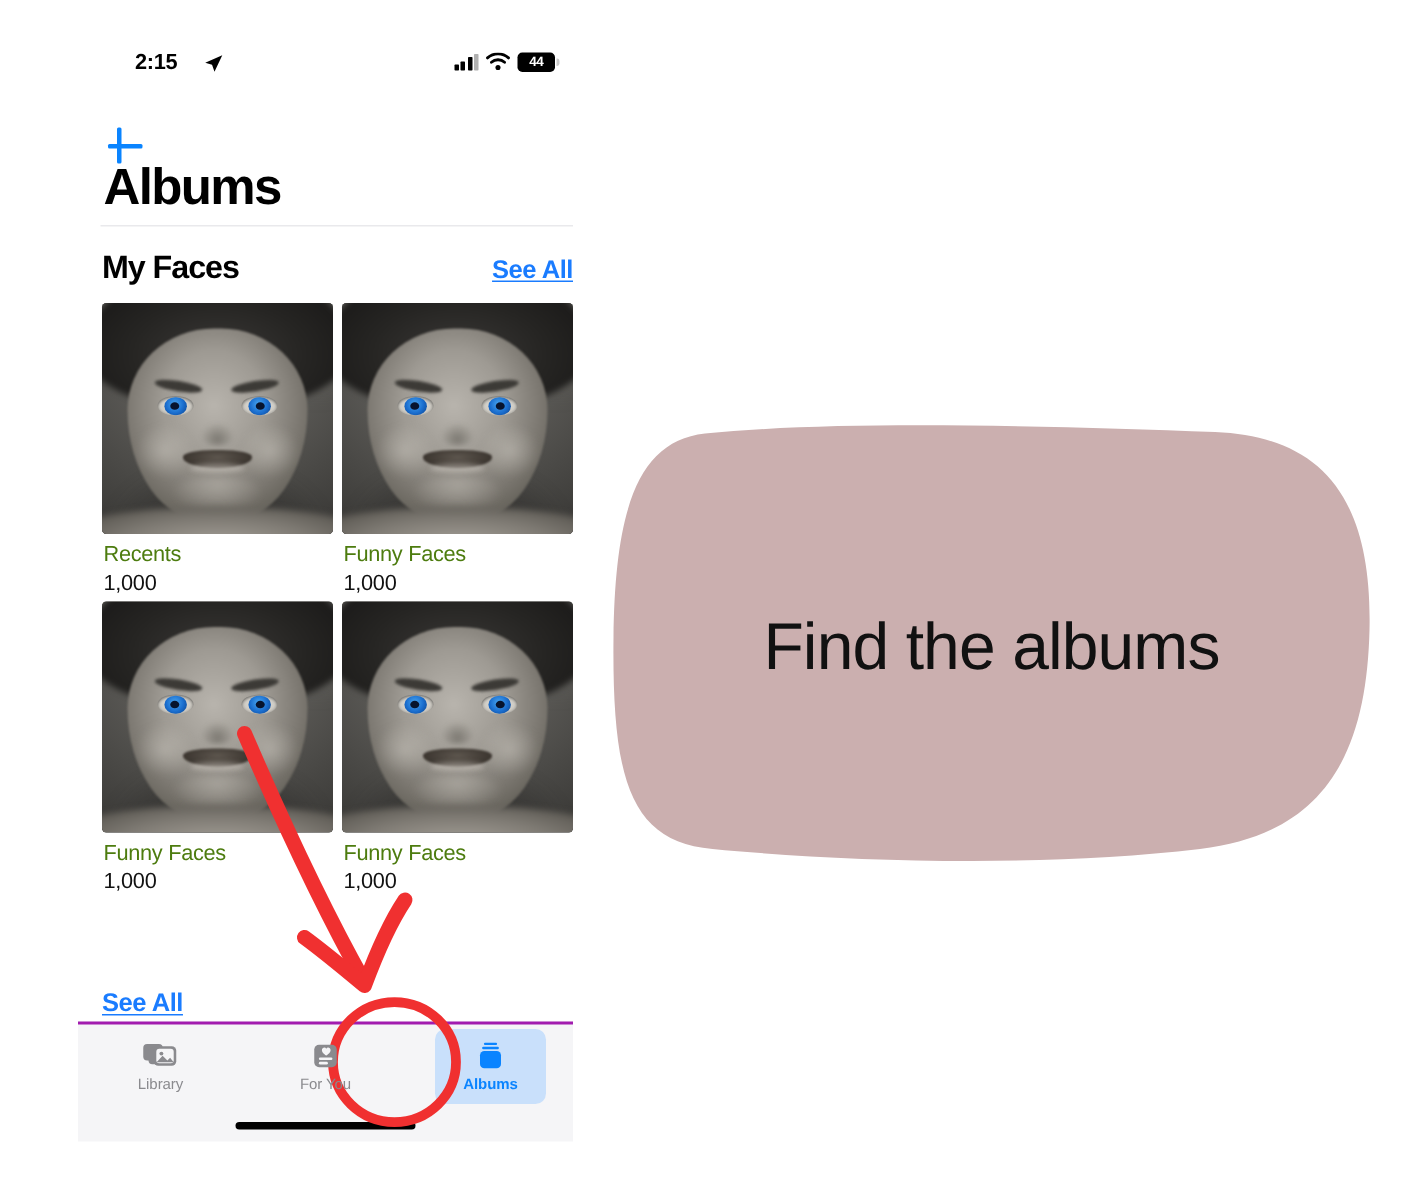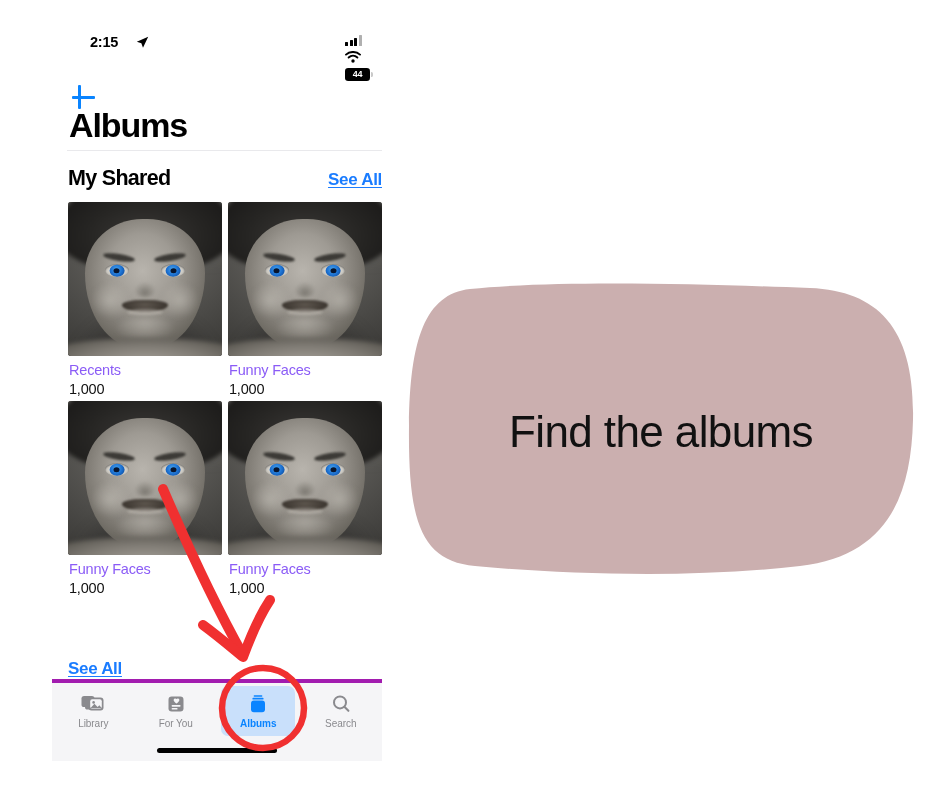--- a/index.html
+++ b/index.html
@@ -42,23 +42,22 @@
   }
   .status-loc {
     position: absolute;
     left: 72px; top: 10px;
     width: 13px; height: 13px;
   }
   .status-right {
     position: absolute;
     right: 24px; top: 9px;
     display: flex;
-    align-items: flex-start;
+    align-items: center;
     gap: 5px;
-    flex-direction: column;
   }
   .cell-bars { display: flex; align-items: flex-end; gap: 1.5px; height: 11px; }
   .cell-bars i { display:block; width: 3px; background: #000; border-radius: 0.5px; }
   .cell-bars i:nth-child(1){ height: 4px; }
   .cell-bars i:nth-child(2){ height: 6px; }
   .cell-bars i:nth-child(3){ height: 8.5px; }
   .cell-bars i:nth-child(4){ height: 11px; background: #b0b0b0; }
   .battery {
     position: relative;
     width: 25px; height: 12.5px;
@@ -144,21 +143,21 @@
   .thumb {
     width: 154px; height: 154px;
     border-radius: 3px;
     overflow: hidden;
     position: relative;
     background: #5a5a58;
     cursor: pointer;
   }
   .album-name {
     font-size: 14.5px;
-    color: #8b5cf6;
+    color: #4d7c0f;
     margin: 6px 0 0 1px;
     letter-spacing: -0.2px;
     white-space: nowrap;
   }
   .album-count {
     font-size: 14.5px;
     color: #111;
     margin: 3px 0 0 1px;
     letter-spacing: -0.2px;
   }
@@ -211,21 +210,21 @@
   .face .shoulder { position:absolute; left:-10%; bottom:-6%; width:120%; height:18%;
       background: radial-gradient(ellipse 60% 120% at 50% 100%, #a9a49c 0%, #7e7a73 60%, #58554f 100%);
       border-radius:50% 50% 0 0; filter: blur(2px); }
 
   
   .tabbar {
     position: absolute;
     left: 0; bottom: 0;
     width: 330px; height: 78px;
     background: #f5f5f7;
-    border-top: 4px solid #a21caf;
+    border-top: 2px solid #a21caf;
     margin-top: 46px;
   }
   .tabs { display: flex; height: 56px; }
   .tab {
     flex: 1;
     display: flex; flex-direction: column;
     align-items: center; justify-content: center;
     gap: 3px;
     cursor: pointer;
     position: relative;
@@ -309,21 +308,21 @@
 
   <div class="plus-btn">
     <span class="bar h"></span>
     <span class="bar v"></span>
   </div>
 
   <div class="big-title">Albums</div>
   <div class="hr"></div>
 
   <div class="section-head" id="myAlbumsHead">
-    <span class="section-title">My Shared</span>
+    <span class="section-title">My Faces</span>
     <span class="see-all">See All</span>
   </div>
 
   <div class="grid">
     <div class="album-row">
       <div class="album">
         <div class="thumb">
           <div class="face">
             <div class="bg-blur"></div>
               <div class="hair"></div>
@@ -476,31 +475,20 @@
             <svg width="26" height="22" viewBox="0 0 26 22">
               <rect x="8.6" y="2.2" width="8.8" height="1.5" rx="0.75" fill="#0a84ff"></rect>
               <rect x="7.4" y="4.8" width="11.2" height="1.7" rx="0.85" fill="#0a84ff"></rect>
               <rect x="6" y="7.6" width="14" height="11.6" rx="2.9" fill="#0a84ff"></rect>
             </svg>
           </div>
           <span class="tab-label">Albums</span>
         </div>
       </div>
 
-      <div class="tab">
-        <div class="tab-inner">
-          <div class="tab-icon">
-            <svg width="26" height="22" viewBox="0 0 26 22">
-              <circle cx="12" cy="9.4" r="6" stroke="#8a8a8e" stroke-width="2" fill="none"></circle>
-              <line x1="16.4" y1="13.8" x2="20.4" y2="17.8" stroke="#8a8a8e" stroke-width="2.1" stroke-linecap="round"></line>
-            </svg>
-          </div>
-          <span class="tab-label">Search</span>
-        </div>
-      </div>
 
     </div>
     <div class="home-indicator"></div>
   </div>
 </div>
 
 <svg id="annotations" viewBox="0 0 940 788">
 
   <path d="M470 289 C560 280, 700 284, 810 288 C880 291, 915 330, 913 420
            C911 500, 885 556, 800 566 C690 579, 560 574, 475 566

